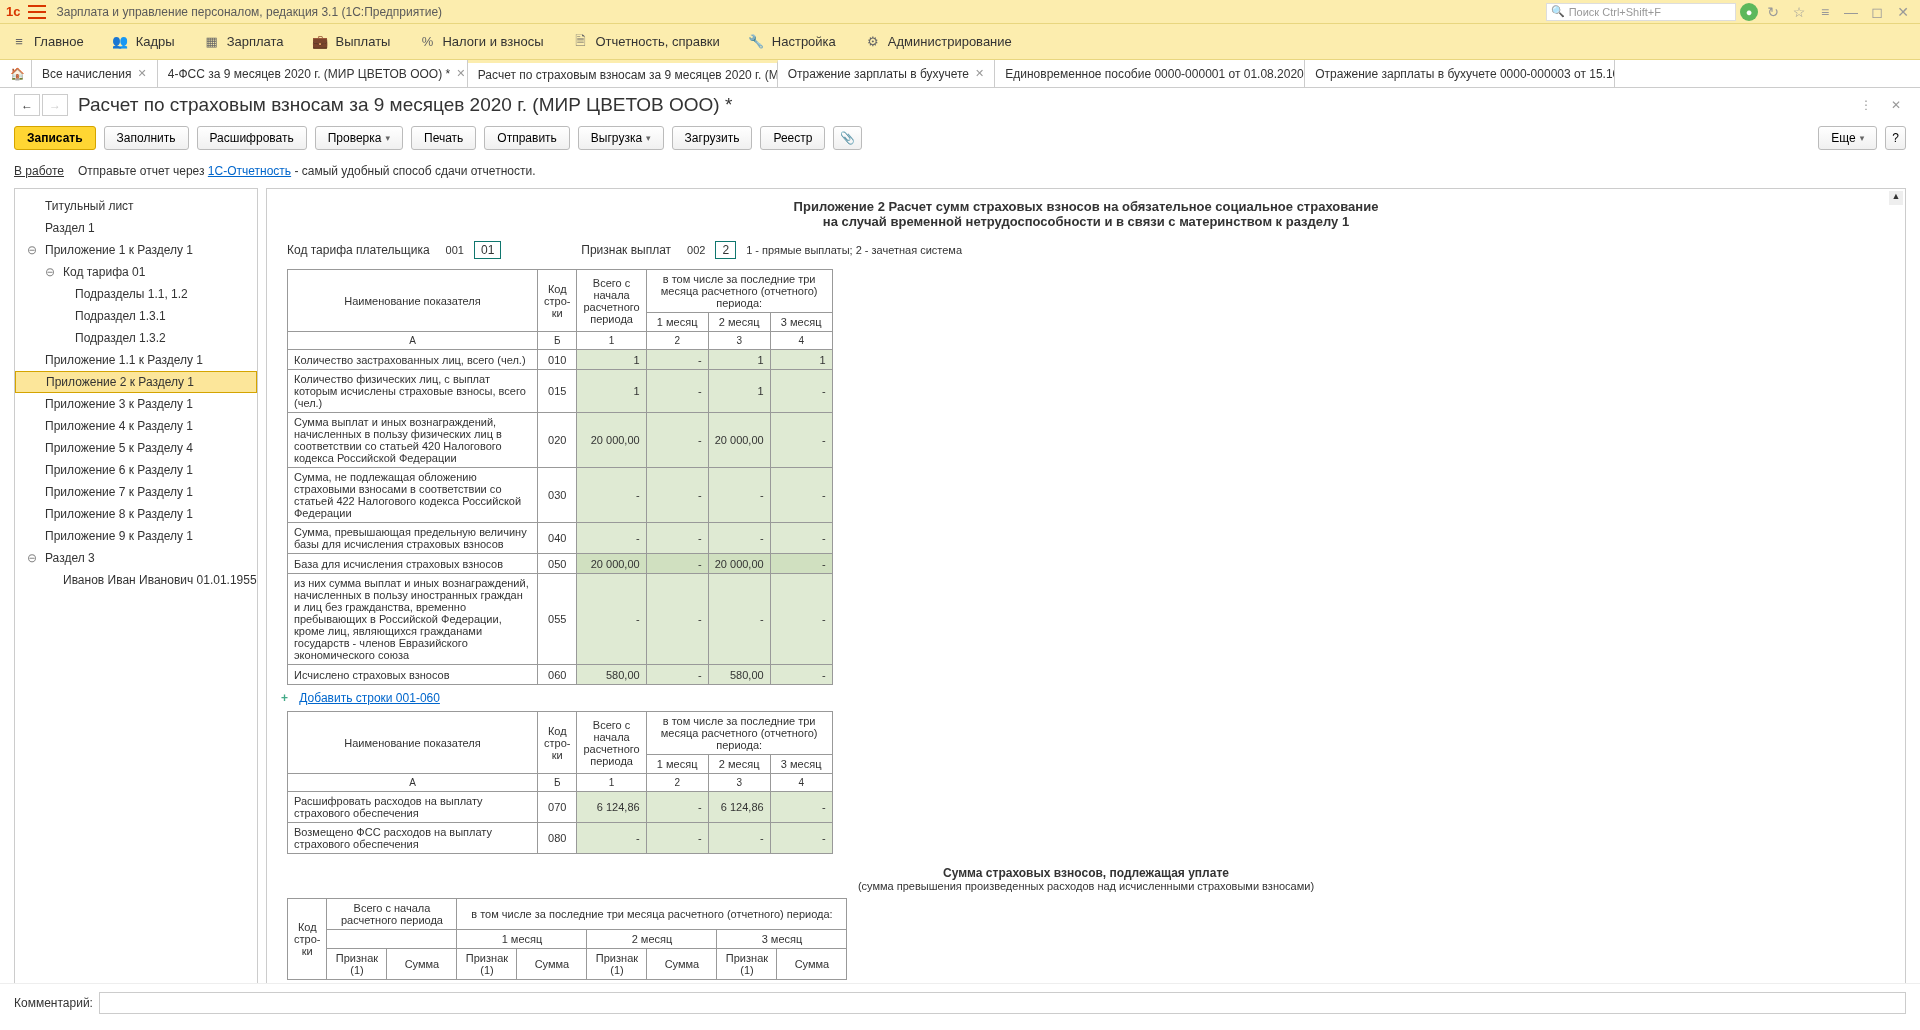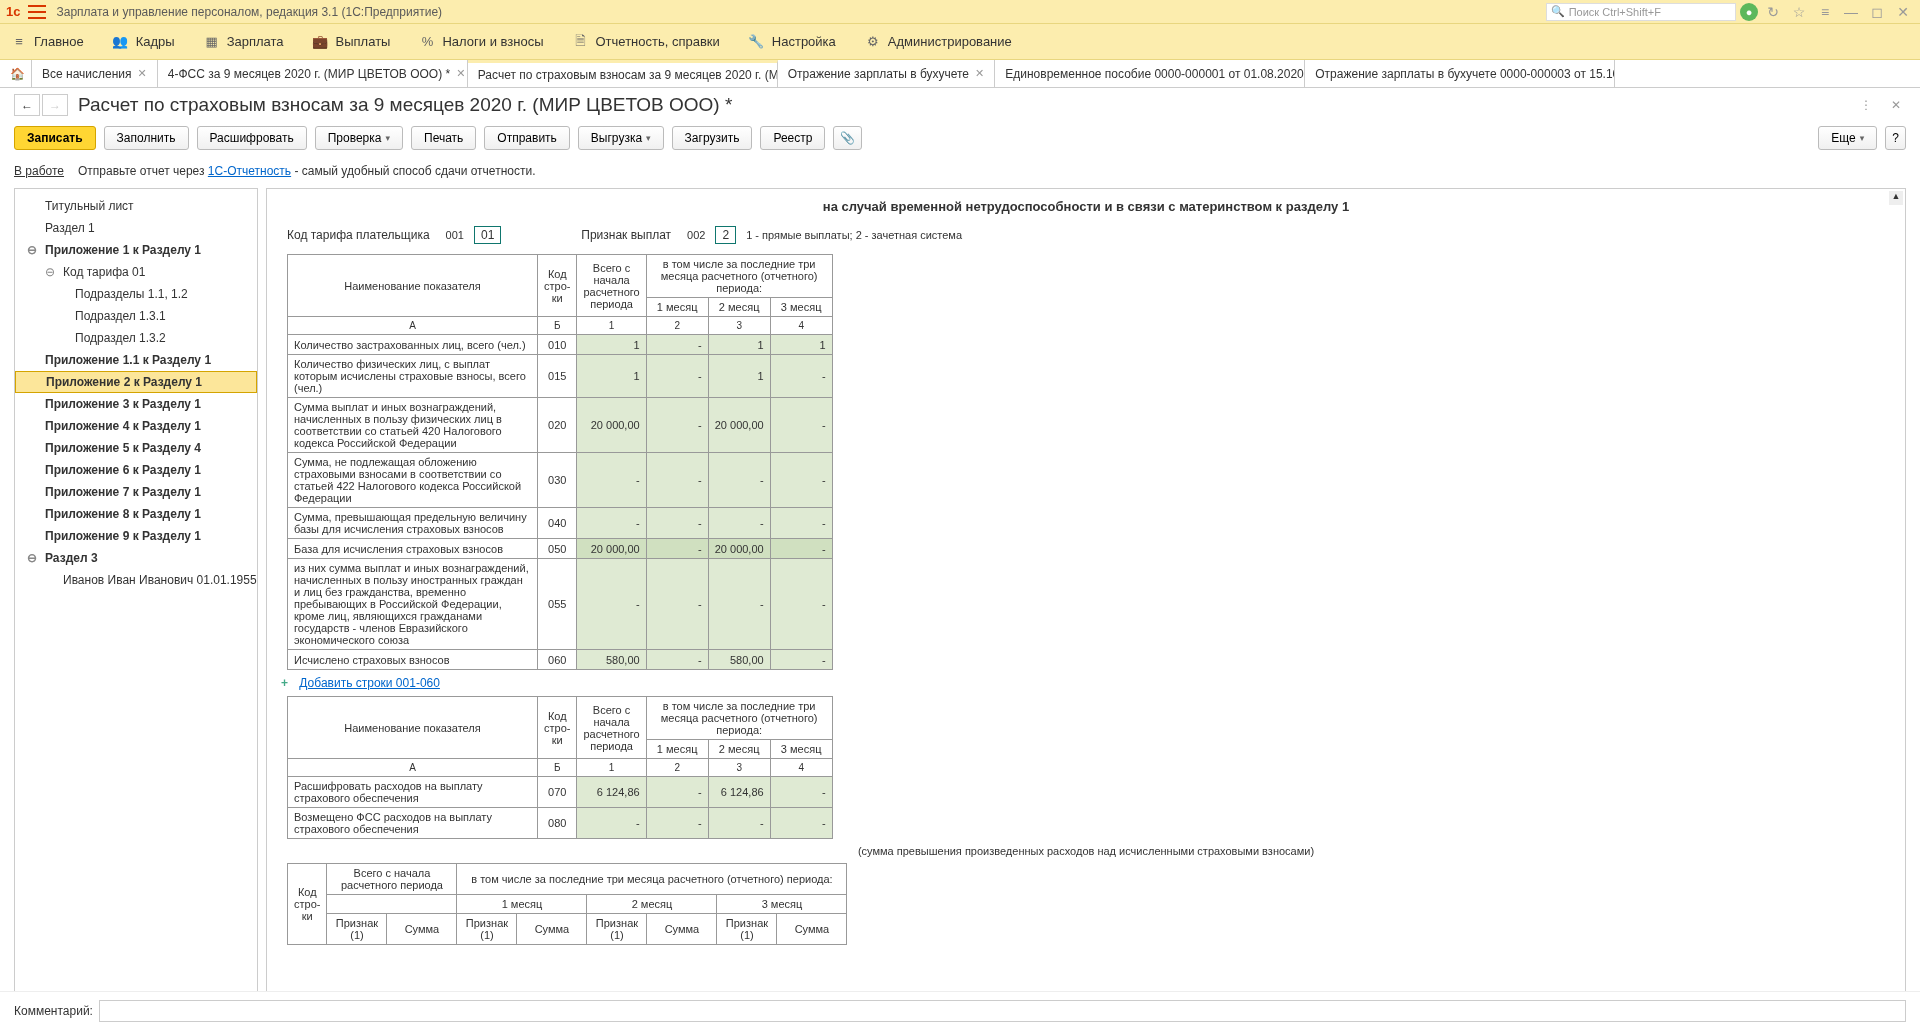--- a/index.html
+++ b/index.html
@@ -46,21 +46,21 @@
 
 .statusline { padding: 4px 14px 10px; display: flex; align-items: center; gap: 14px; font-size: 12px; }
 .statusline .link { color: #0066cc; text-decoration: underline; cursor: pointer; }
 .statusline .status { text-decoration: underline; }
 
 
 .bodysplit { display: flex; height: calc(100vh - 220px); padding: 0 14px; gap: 8px; }
 .navtree { width: 244px; border: 1px solid #ccc; overflow-y: auto; font-size: 12px; padding: 6px 0; }
 .navtree .node { padding: 4px 8px 4px 30px; cursor: pointer; white-space: nowrap; }
 .navtree .node.l0 { padding-left: 30px; }
-.navtree .node.l1 { padding-left: 30px; font-weight: bold; }
+.navtree .node.l1 { padding-left: 30px; }
 .navtree .node.l2 { padding-left: 48px; }
 .navtree .node.l3 { padding-left: 60px; }
 .navtree .node.sel { background: #fce69a; border: 1px solid #d4a400; padding-top: 3px; padding-bottom: 3px; }
 .navtree .node .tog { display: inline-block; width: 12px; margin-left: -18px; margin-right: 6px; color: #888; }
 
 .content { flex: 1; border: 1px solid #ccc; overflow: auto; padding: 10px 12px; position: relative; }
 .content .scrolltop { position: absolute; right: 2px; top: 2px; width: 14px; height: 14px; background: #eee; font-size: 9px; text-align: center; cursor: pointer; }
 
 
 .reptitle { text-align: center; font-weight: bold; font-size: 13px; margin-bottom: 12px; }
@@ -80,21 +80,21 @@
 table.data td.fillsel { background: #d0e0c0; }
 table.data .hdr-а { text-align: center; font-size: 10px; }
 
 .addlink { color: #0066cc; text-decoration: underline; cursor: pointer; font-size: 12px; margin-left: 8px; }
 .plus { color: #4a8; font-weight: bold; margin-left: 2px; }
 
 .subtitle { text-align: center; font-weight: bold; font-size: 12px; margin-top: 12px; }
 .subtitle2 { text-align: center; font-size: 11px; }
 
 
-.footer { padding: 8px 14px; display: flex; align-items: center; gap: 6px; border-top: 1px solid #eee; position: fixed; bottom: 0; left: 0; right: 0; background: #fff; }
+.footer { padding: 8px 14px; display: flex; align-items: center; gap: 6px; border-top: 1px solid #eee; position: fixed; bottom: 8px; left: 0; right: 0; background: #fff; }
 .footer input { flex: 1; height: 22px; border: 1px solid #ccc; padding: 0 6px; font-size: 12px; }
 
 .caret::after { content: " ▾"; font-size: 9px; color: #666; }
 </style>
 </head>
 <body>
 
 <div class="titlebar">
   <span class="logo">1c</span>
   <div class="burger">
@@ -228,20 +228,21 @@
       <div class="node l1"><span>Приложение 7 к Разделу 1</span></div>
       <div class="node l1"><span>Приложение 8 к Разделу 1</span></div>
       <div class="node l1"><span>Приложение 9 к Разделу 1</span></div>
       <div class="node l1"><span class="tog">⊖</span><span>Раздел 3</span></div>
       <div class="node l2"><span>Иванов Иван Иванович 01.01.1955</span></div>
     </div>
 
   <div class="content">
     <div class="scrolltop">▲</div>
     <div class="reptitle">
+      <div>Приложение 2 Расчет сумм страховых взносов на обязательное социальное страхование</div>
       <div>на случай временной нетрудоспособности и в связи с материнством к разделу 1</div>
     </div>
 
     <div class="paramrow">
       <span>Код тарифа плательщика</span>
       <span class="code">001</span>
       <span class="box">01</span>
       <span class="gap"></span>
       <span>Признак выплат</span>
       <span class="code">002</span>
@@ -372,20 +373,21 @@
       <td class="label">Возмещено ФСС расходов на выплату страхового обеспечения</td>
       <td class="code">080</td>
       <td class="fill">-</td>
       <td class="fill">-</td>
       <td class="fill">-</td>
       <td class="fill">-</td>
     </tr>
         </tbody>
       </table>
 
+    <div class="subtitle">Сумма страховых взносов, подлежащая уплате</div>
     <div class="subtitle2">(сумма превышения произведенных расходов над исчисленными страховыми взносами)</div>
 
     <table class="data" style="margin-top:6px">
       <tbody>
           <tr>
         <th rowspan="3" style="width:32px">Код стро­ки</th>
         <th colspan="2">Всего с начала расчетного периода</th>
         <th colspan="6">в том числе за последние три месяца расчетного (отчетного) периода:</th>
       </tr>
       <tr>

